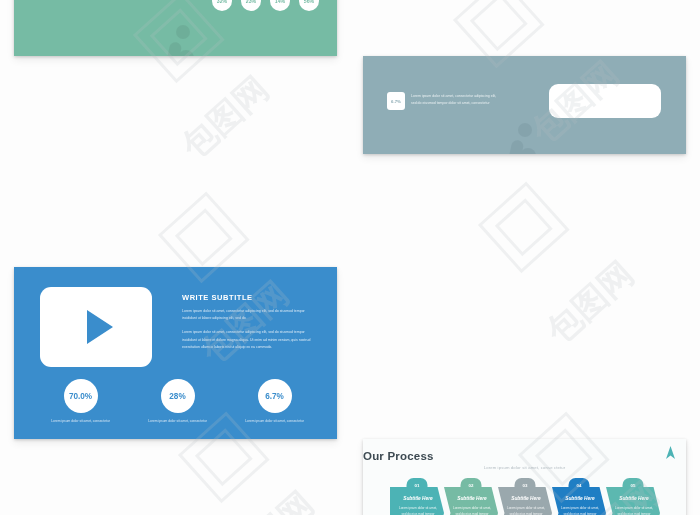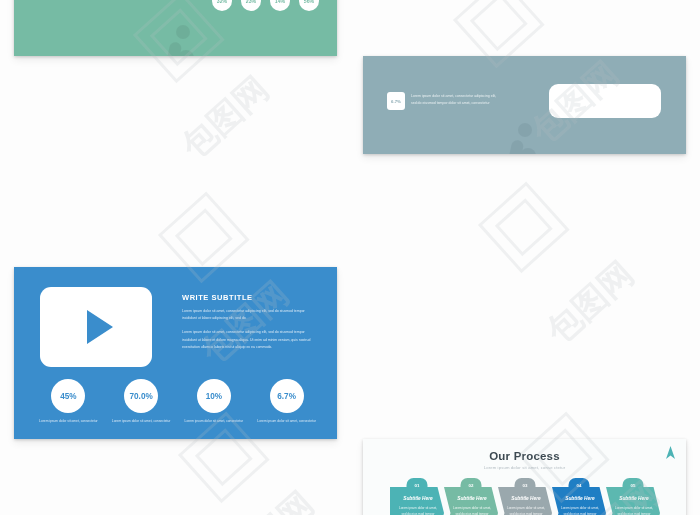--- a/index.html
+++ b/index.html
@@ -34,21 +34,21 @@
     z-index: 40;
     opacity: .20;
   }
   .wm svg { width: 100%; height: 100%; }
 
   
   .logo { position: absolute; right: 10px; top: 7px; width: 11px; height: 13px; }
 
   
   .s-title {
-    text-align: center; font-size: 11.5px; font-weight: bold;
+    text-align: left; font-size: 11.5px; font-weight: bold;
     color: #3d4a52; letter-spacing: .2px; padding-top: 11px;
   }
   .s-sub {
     text-align: center; font-size: 4.2px; color: #b3bcc2;
     margin-top: 3px; letter-spacing: .15px;
   }
 
   
   .slideA { background: #76bba4; position: relative; }
   .slideA .pcts { position: absolute; right: 18px; top: 33px; display: flex; gap: 9px; }
@@ -167,29 +167,25 @@
     <div class="vidbox">
       <div class="play"></div>
     </div>
     <div class="c-right">
       <h3>WRITE SUBTITLE</h3>
       <p>Lorem ipsum dolor sit amet, consectetur adipiscing elit, sed do eiusmod tempor incididunt ut labore adipiscing elit, sed do</p>
       <p>Lorem ipsum dolor sit amet, consectetur adipiscing elit, sed do eiusmod tempor incididunt ut labore et dolore magna aliqua. Ut enim ad minim veniam, quis nostrud exercitation ullamco laboris nisi ut aliquip ex ea commodo.</p>
     </div>
     <div class="c-stats">
       <div class="c-stat">
-        <div class="circ">45%</div>
-        <div class="cap">Lorem ipsum dolor sit amet, consectetur</div>
-      </div>
-      <div class="c-stat">
         <div class="circ">70.0%</div>
         <div class="cap">Lorem ipsum dolor sit amet, consectetur</div>
       </div>
       <div class="c-stat">
-        <div class="circ">10%</div>
+        <div class="circ">28%</div>
         <div class="cap">Lorem ipsum dolor sit amet, consectetur</div>
       </div>
       <div class="c-stat">
         <div class="circ">6.7%</div>
         <div class="cap">Lorem ipsum dolor sit amet, consectetur</div>
       </div>
     </div>
   </div>
 
   <div class="slide slideD r1 right">

